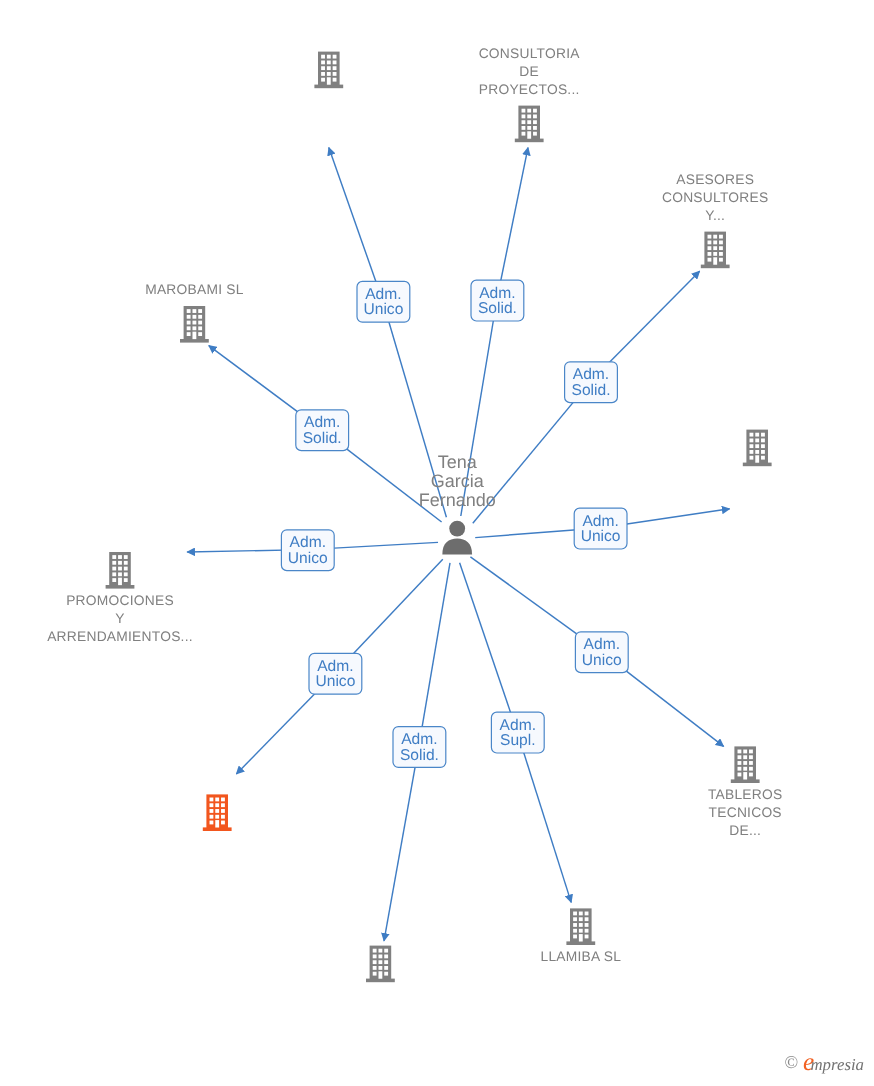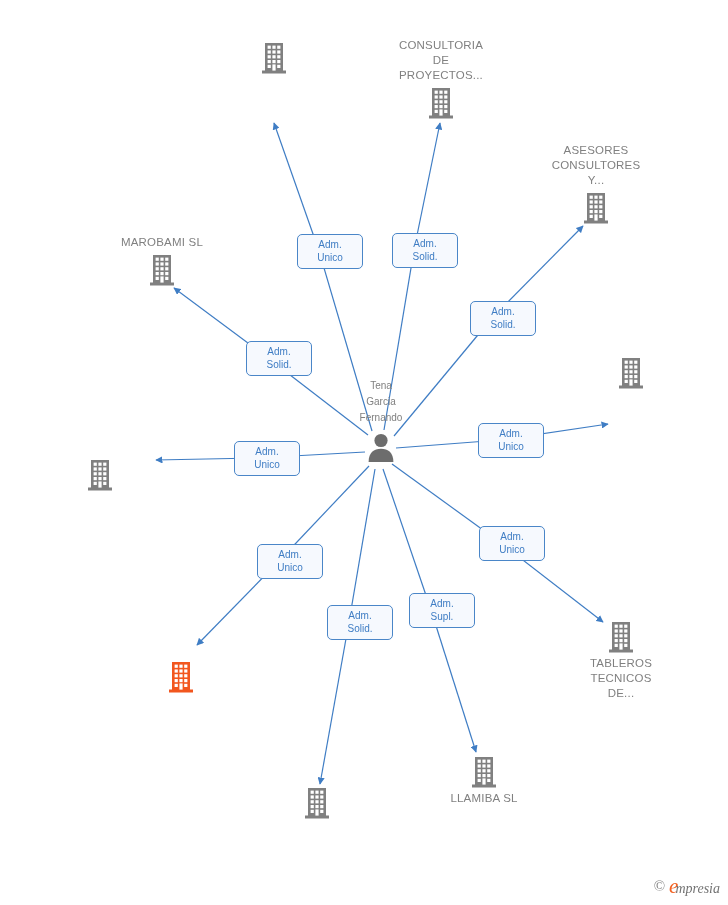--- a/index.html
+++ b/index.html
@@ -49,37 +49,37 @@
   .node.label-bottom .node-label { margin-top: 2px; }
 
   .person-node {
     position: absolute;
     width: 160px;
     margin-left: -80px;
     text-align: center;
     z-index: 6;
   }
   .person-name {
-    font-size: 10px;
+    font-size: 15px;
     line-height: 16px;
     color: #808080;
     white-space: pre-line;
   }
   .edge-label {
     position: absolute;
     box-sizing: border-box;
     background: #f6f9fe;
     border: 1px solid #4a86c8;
     border-radius: 5px;
     color: #3f7dc4;
-    font-size: 10px;
+    font-size: 13px;
     line-height: 13px;
     text-align: center;
     padding: 3px 4px 4px 4px;
-    width: 66px;
+    width: 45px;
     z-index: 8;
     white-space: pre-line;
   }
   #watermark {
     position: absolute;
     right: 8px;
     bottom: 8px;
     z-index: 10;
     display: flex;
     align-items: center;
@@ -267,20 +267,23 @@
           <rect x="7.6" y="14.2" width="3.2" height="3.2" fill="#ffffff"></rect>
           <rect x="12.4" y="14.2" width="3.2" height="3.2" fill="#ffffff"></rect>
           <rect x="17.2" y="14.2" width="3.2" height="3.2" fill="#ffffff"></rect>
           <rect x="7.6" y="19" width="3.2" height="3.2" fill="#ffffff"></rect>
           <rect x="12.4" y="19" width="3.2" height="3.2" fill="#ffffff"></rect>
           <rect x="17.2" y="19" width="3.2" height="3.2" fill="#ffffff"></rect>
           <rect x="12.4" y="23.4" width="3.2" height="6.2" fill="#ffffff"></rect>
           <rect x="7.6" y="23.8" width="3.2" height="3.2" fill="#ffffff"></rect>
           <rect x="17.2" y="23.8" width="3.2" height="3.2" fill="#ffffff"></rect>
         </svg>
+        <div class="node-label">PROMOCIONES
+Y
+ARRENDAMIENTOS...</div>
       </div>
       <div class="node label-bottom" style="left: 621px; top: 620px;">
         <svg width="28" height="34" viewBox="0 0 28 34" class="company-icon">
           <rect x="5" y="2" width="18" height="28" fill="#808080"></rect>
           <rect x="2" y="29.5" width="24" height="3" fill="#808080"></rect>
           <rect x="7.6" y="4.6" width="3.2" height="3.2" fill="#ffffff"></rect>
           <rect x="12.4" y="4.6" width="3.2" height="3.2" fill="#ffffff"></rect>
           <rect x="17.2" y="4.6" width="3.2" height="3.2" fill="#ffffff"></rect>
           <rect x="7.6" y="9.4" width="3.2" height="3.2" fill="#ffffff"></rect>
           <rect x="12.4" y="9.4" width="3.2" height="3.2" fill="#ffffff"></rect>

